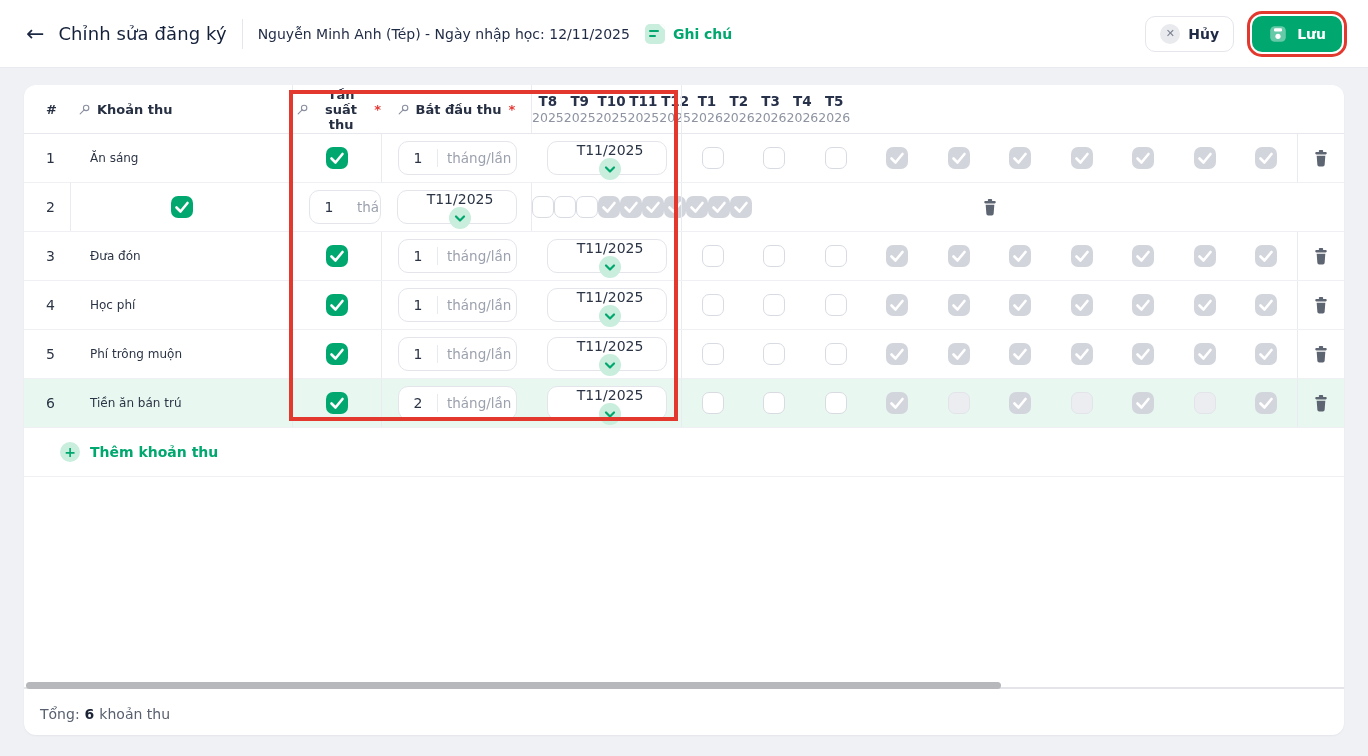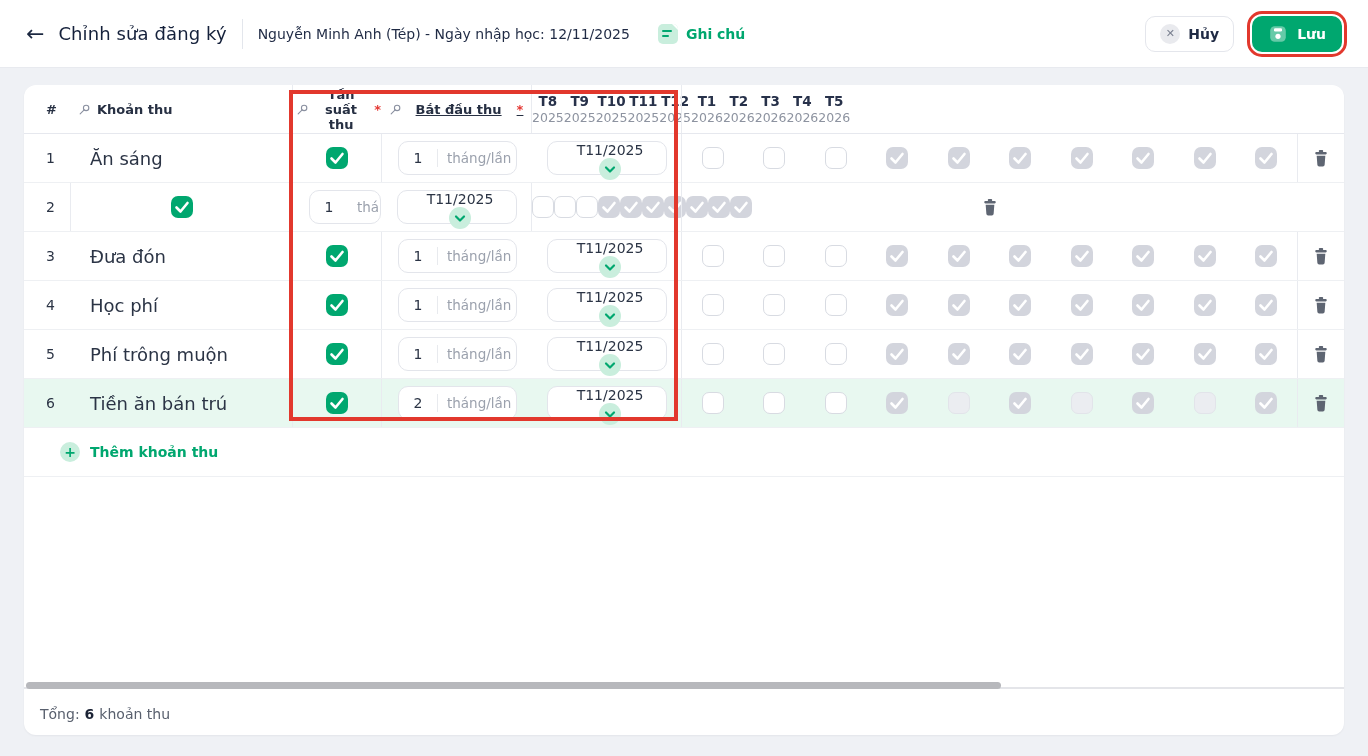--- a/index.html
+++ b/index.html
@@ -12,21 +12,21 @@
   
   .topbar{
     position:absolute;left:0;top:0;width:1368px;height:68px;
     background:#fff;border-bottom:1px solid #E8EAEF;
     display:flex;align-items:center;padding:0 20px;box-sizing:border-box;
   }
   .back{font-size:22px;color:#1C2841;margin:0 14px 0 6px;cursor:pointer;line-height:1;}
   .page-title{font-size:18px;font-weight:normal;color:#15213B;letter-spacing:.1px;}
   .vsep{width:1px;height:30px;background:#E3E6EC;margin:0 15px;}
   .subtitle{font-size:14px;color:#1F2A44;}
-  .note-chip{display:flex;align-items:center;gap:8px;margin-left:28px;cursor:pointer;}
+  .note-chip{display:flex;align-items:center;gap:8px;margin-left:15px;cursor:pointer;}
   .note-ic{width:20px;height:20px;border-radius:5px;background:#C9EEDD;position:relative;}
   .note-ic:before{content:"";position:absolute;left:4px;top:6px;width:10px;height:2.5px;border-radius:2px;background:#00A76F;}
   .note-ic:after{content:"";position:absolute;left:4px;top:11px;width:7px;height:2.5px;border-radius:2px;background:#00A76F;}
   .note-fold{position:absolute;right:0;top:0;width:0;height:0;border-left:6px solid transparent;border-top:6px solid #fff;border-top-right-radius:5px;}
   .note-label{font-size:14px;font-weight:bold;color:#00A76F;}
   .topbar-right{margin-left:auto;display:flex;align-items:center;gap:18px;padding-right:6px;}
   .btn{height:36px;border-radius:10px;display:flex;align-items:center;justify-content:center;
        font-size:14px;font-weight:bold;cursor:pointer;box-sizing:border-box;}
   .btn-cancel{background:#fff;border:1px solid #E4E6EC;color:#1F2A44;padding:0 14px;gap:8px;}
   .x-circle{width:20px;height:20px;border-radius:50%;background:#E9EAEE;color:#7A8090;
@@ -37,21 +37,21 @@
   .card{
     position:absolute;left:24px;top:85px;width:1320px;height:650px;
     background:#fff;border-radius:12px;box-shadow:0 1px 2px rgba(16,24,40,.05);
   }
   .grid{display:grid;grid-template-columns:46px 222px 89px 150px 150px 616px 47px;align-items:stretch;}
   .thead{height:48px;border-bottom:1px solid #E6E8EE;}
   .trow{height:48px;border-bottom:1px solid #EEF0F3;}
   .trow.highlight{background:#E8F8F0;border-top-left-radius:0;}
   .c{display:flex;align-items:center;box-sizing:border-box;}
   .c-idx{padding-left:22px;font-size:14px;}
-  .c-fee{padding-left:20px;font-size:18px;}
+  .c-fee{padding-left:20px;font-size:12px;}
   .c-cycle,.c-trash{justify-content:center;}
   .c-cycle,.c-freq,.c-months,.c-trash{border-left:1px solid #E9EBF0;}
   .h{font-size:13px;font-weight:bold;color:#273043;}
   .h-center{justify-content:center;text-align:center;}
   .h-fee{padding-left:8px;gap:6px;}
   .cycle-2line{line-height:1.3;}
   .req{color:#E53935;margin-left:1px;}
   .pin{flex:0 0 auto;display:flex;}
   
   .c-freq{padding-left:16px;}
@@ -139,21 +139,21 @@
     <div class="c c-freq h h-center" style="padding-left:3px;gap:6px;">
       <span class="pin">
         <svg width="13" height="13" viewBox="0 0 24 24" fill="none" stroke="#8A90A0" stroke-width="2" stroke-linecap="round">
           <circle cx="15" cy="9" r="5"></circle>
             <line x1="11.4" y1="12.6" x2="4" y2="20"></line>
         </svg>
       </span>
       <span>Tần suất thu</span>
         <span class="req">*</span>
     </div>
-    <div class="c c-start h h-center" style="padding-left:0;gap:14px;border-left:none;text-decoration:underline;">
+    <div class="c c-start h h-center" style="padding-left:0;gap:6px;border-left:none;">
       <span class="pin">
         <svg width="13" height="13" viewBox="0 0 24 24" fill="none" stroke="#8A90A0" stroke-width="2" stroke-linecap="round">
           <circle cx="15" cy="9" r="5"></circle>
             <line x1="11.4" y1="12.6" x2="4" y2="20"></line>
         </svg>
       </span>
       <span>Bắt đầu thu</span>
         <span class="req">*</span>
     </div>
     <div class="c-months-h" id="month-headers">

